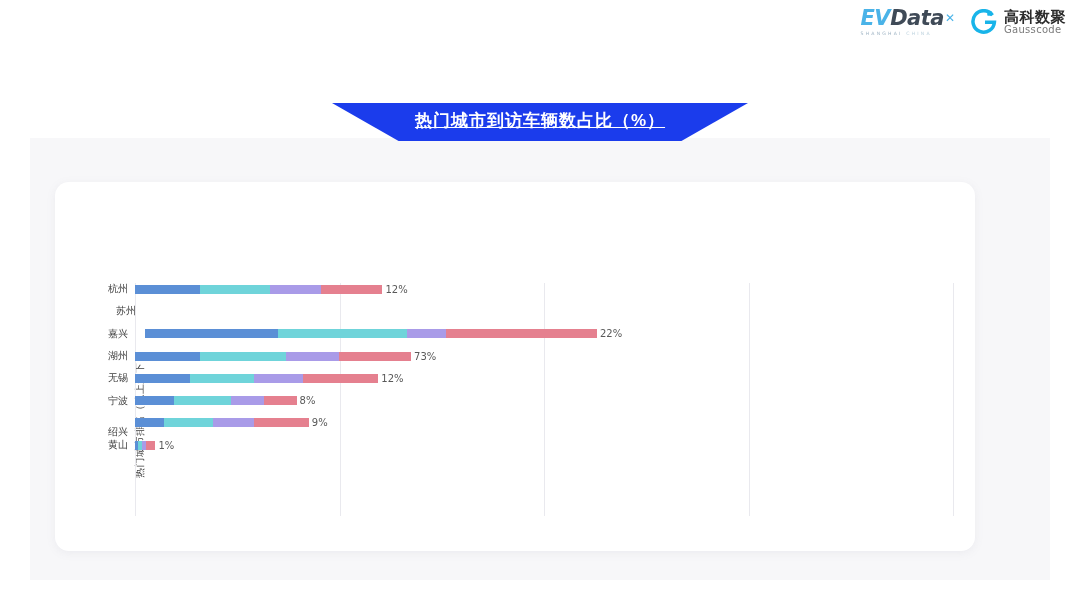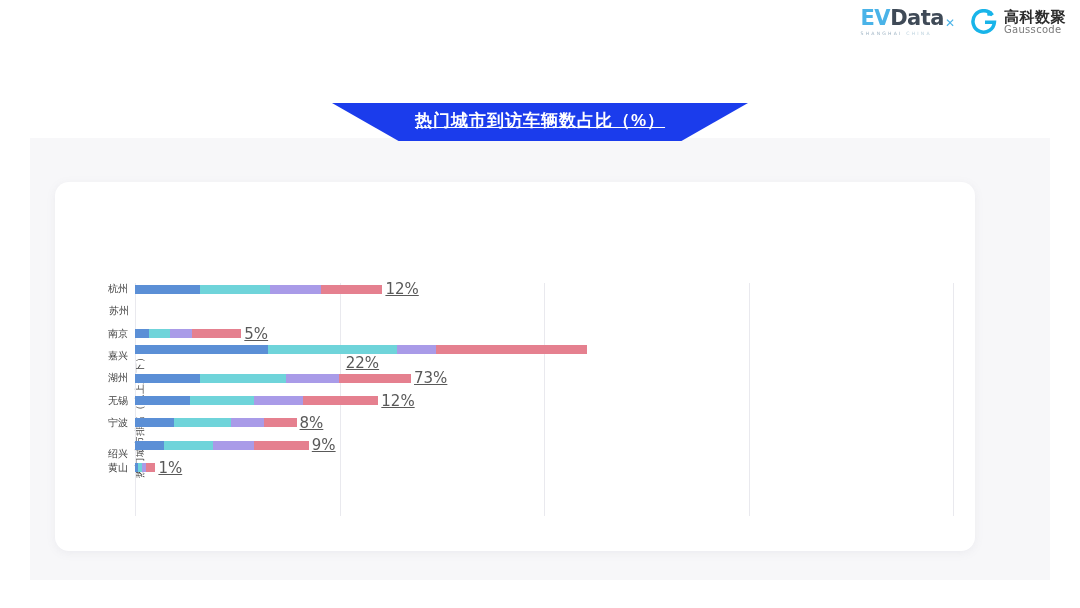--- a/index.html
+++ b/index.html
@@ -14,21 +14,21 @@
   
   .header{
     position:absolute;top:0;left:0;width:1080px;height:56px;
     background:#ffffff;
   }
   .logos{
     position:absolute;right:14px;top:8px;
     display:flex;align-items:center;gap:16px;
   }
   .evdata{display:flex;flex-direction:column;align-items:flex-start;line-height:1;}
-  .evdata-row{display:flex;align-items:flex-end;}
+  .evdata-row{display:flex;align-items:center;font-style:italic;}
   .evdata-word{
     font-family:"DejaVu Sans",sans-serif;
     font-size:21px;font-weight:700;letter-spacing:-0.5px;
     color:#3f4a57;
   }
   .evdata-word .c1{color:#4ab3e8;}
   .evdata-x{
     font-size:12px;color:#4ab3e8;font-weight:700;margin-left:1px;margin-top:-2px;
   }
   .evdata-sub{
@@ -98,23 +98,22 @@
     position:relative;height:22.3px;display:flex;align-items:center;
   }
   .ylabel{
     position:absolute;right:100%;width:60px;text-align:right;
     padding-right:5px;font-size:10px;color:#3d3d3d;white-space:nowrap;
   }
   .barwrap{position:absolute;left:0;top:0;height:22.3px;display:flex;align-items:center;}
   .bar{display:flex;height:9px;}
   .seg{height:9px;}
   .valtxt{
-    font-size:15px;color:#595959;margin-left:3px;white-space:nowrap;
+    font-size:10px;color:#595959;margin-left:3px;white-space:nowrap;
     font-family:"DejaVu Sans",sans-serif;
-    text-decoration:underline;
   }
 </style>
 </head>
 <body>
 
 <div class="header">
   <div class="logos">
 
     <div class="evdata">
       <div class="evdata-row">
@@ -163,37 +162,25 @@
             <div class="bar">
               <div class="seg" style="width: 65.44px; background: rgb(91, 143, 214);"></div>
               <div class="seg" style="width: 69.53px; background: rgb(111, 212, 218);"></div>
               <div class="seg" style="width: 51.125px; background: rgb(169, 155, 232);"></div>
               <div class="seg" style="width: 61.35px; background: rgb(229, 128, 143);"></div>
             </div>
             <span class="valtxt">12%</span>
           </div>
         </div>
         <div class="row">
-          <span class="ylabel" style="right: auto; left: 14px;">苏州</span>
-        </div>
-        <div class="row">
-          <span class="ylabel" style="right: auto; left: 13px;">南京</span>
-          <div class="barwrap" style="left: 80px;">
-            <div class="bar">
-              <div class="seg" style="width: 14.315px; background: rgb(91, 143, 214);"></div>
-              <div class="seg" style="width: 20.45px; background: rgb(111, 212, 218);"></div>
-              <div class="seg" style="width: 22.495px; background: rgb(169, 155, 232);"></div>
-              <div class="seg" style="width: 49.08px; background: rgb(229, 128, 143);"></div>
-            </div>
-            <span class="valtxt">5%</span>
-          </div>
+          <span class="ylabel" style="right: auto; left: 21px;">苏州</span>
         </div>
         <div class="row">
           <span class="ylabel" style="right: auto; left: 13px;">嘉兴</span>
-          <div class="barwrap" style="left: 80px; flex-direction: column;">
+          <div class="barwrap" style="left: 90px;">
             <div class="bar">
               <div class="seg" style="width: 132.925px; background: rgb(91, 143, 214);"></div>
               <div class="seg" style="width: 128.835px; background: rgb(111, 212, 218);"></div>
               <div class="seg" style="width: 38.855px; background: rgb(169, 155, 232);"></div>
               <div class="seg" style="width: 151.33px; background: rgb(229, 128, 143);"></div>
             </div>
             <span class="valtxt">22%</span>
           </div>
         </div>
         <div class="row">

